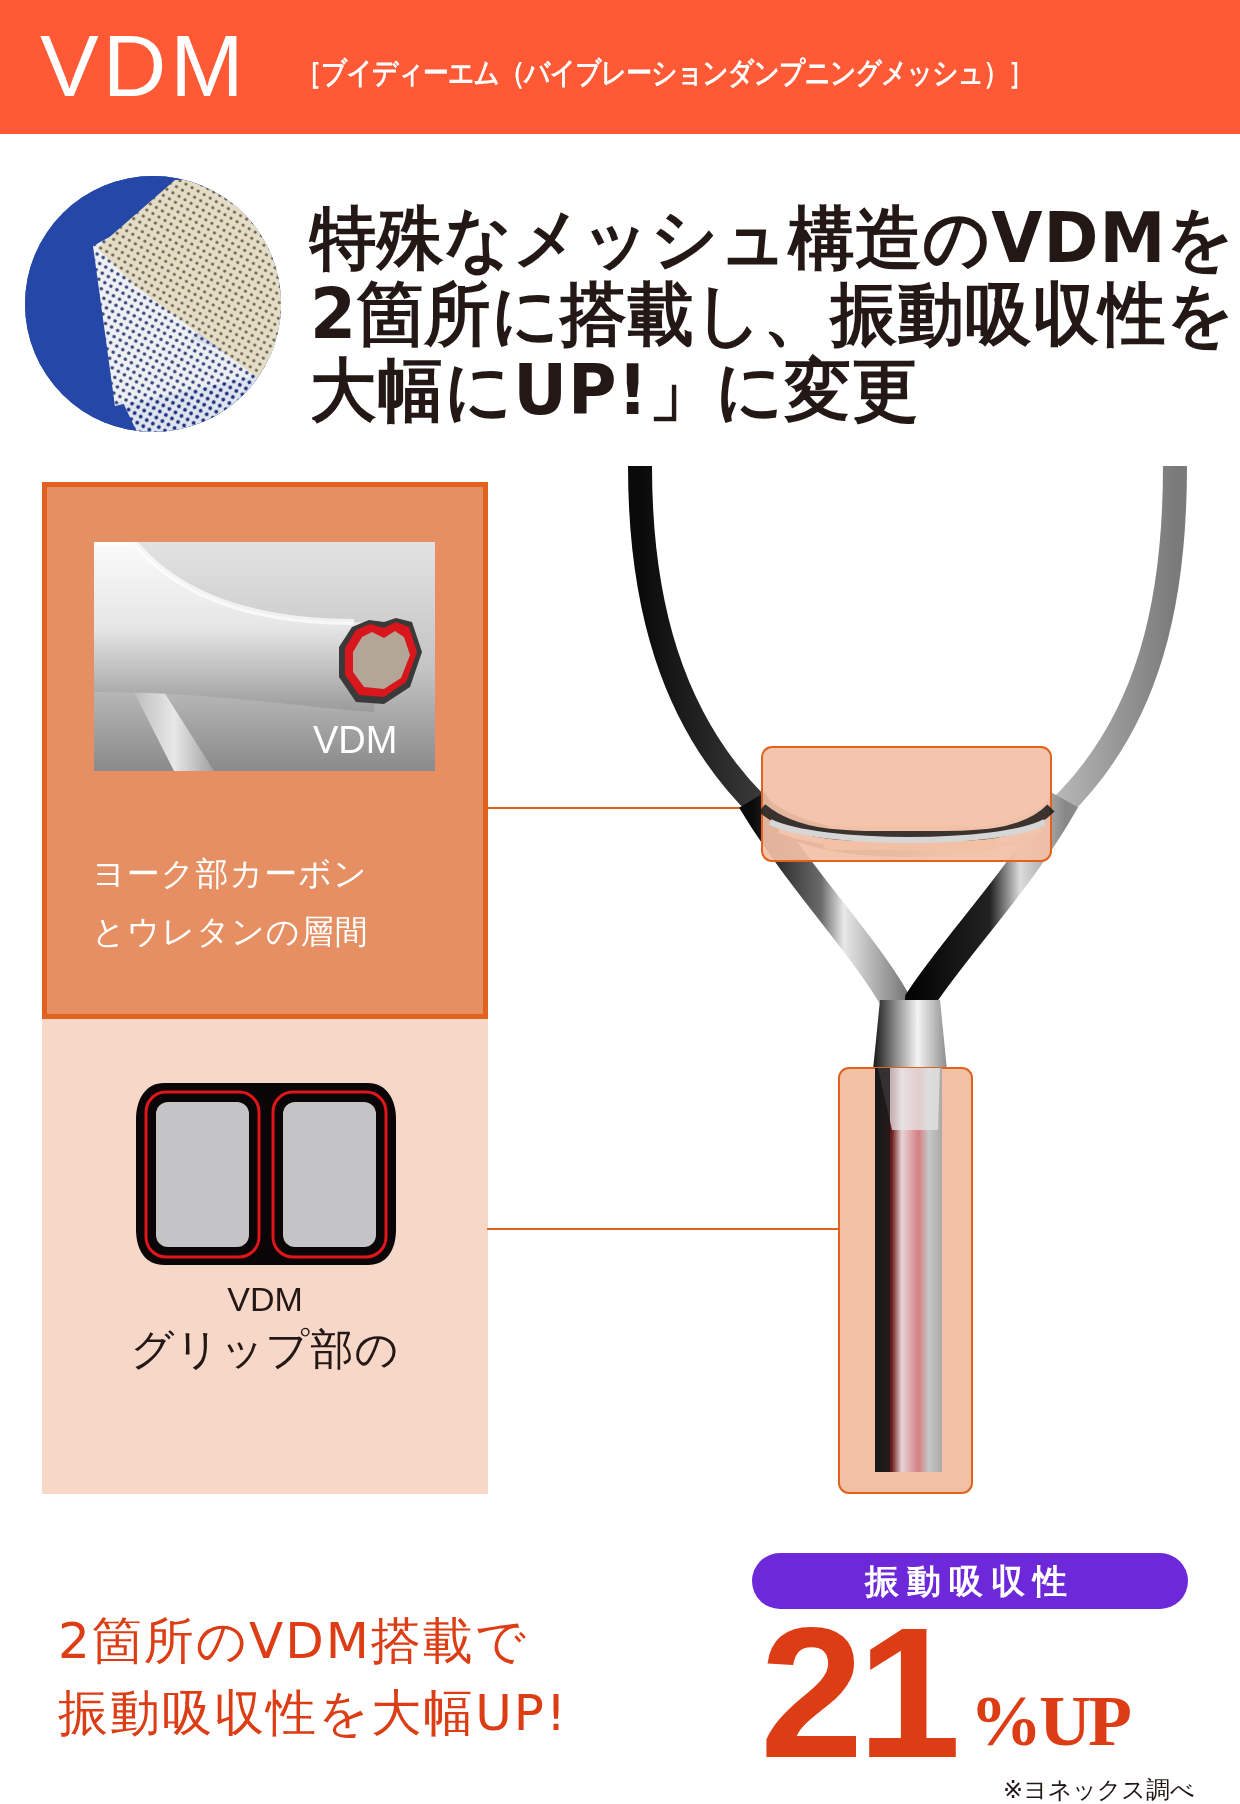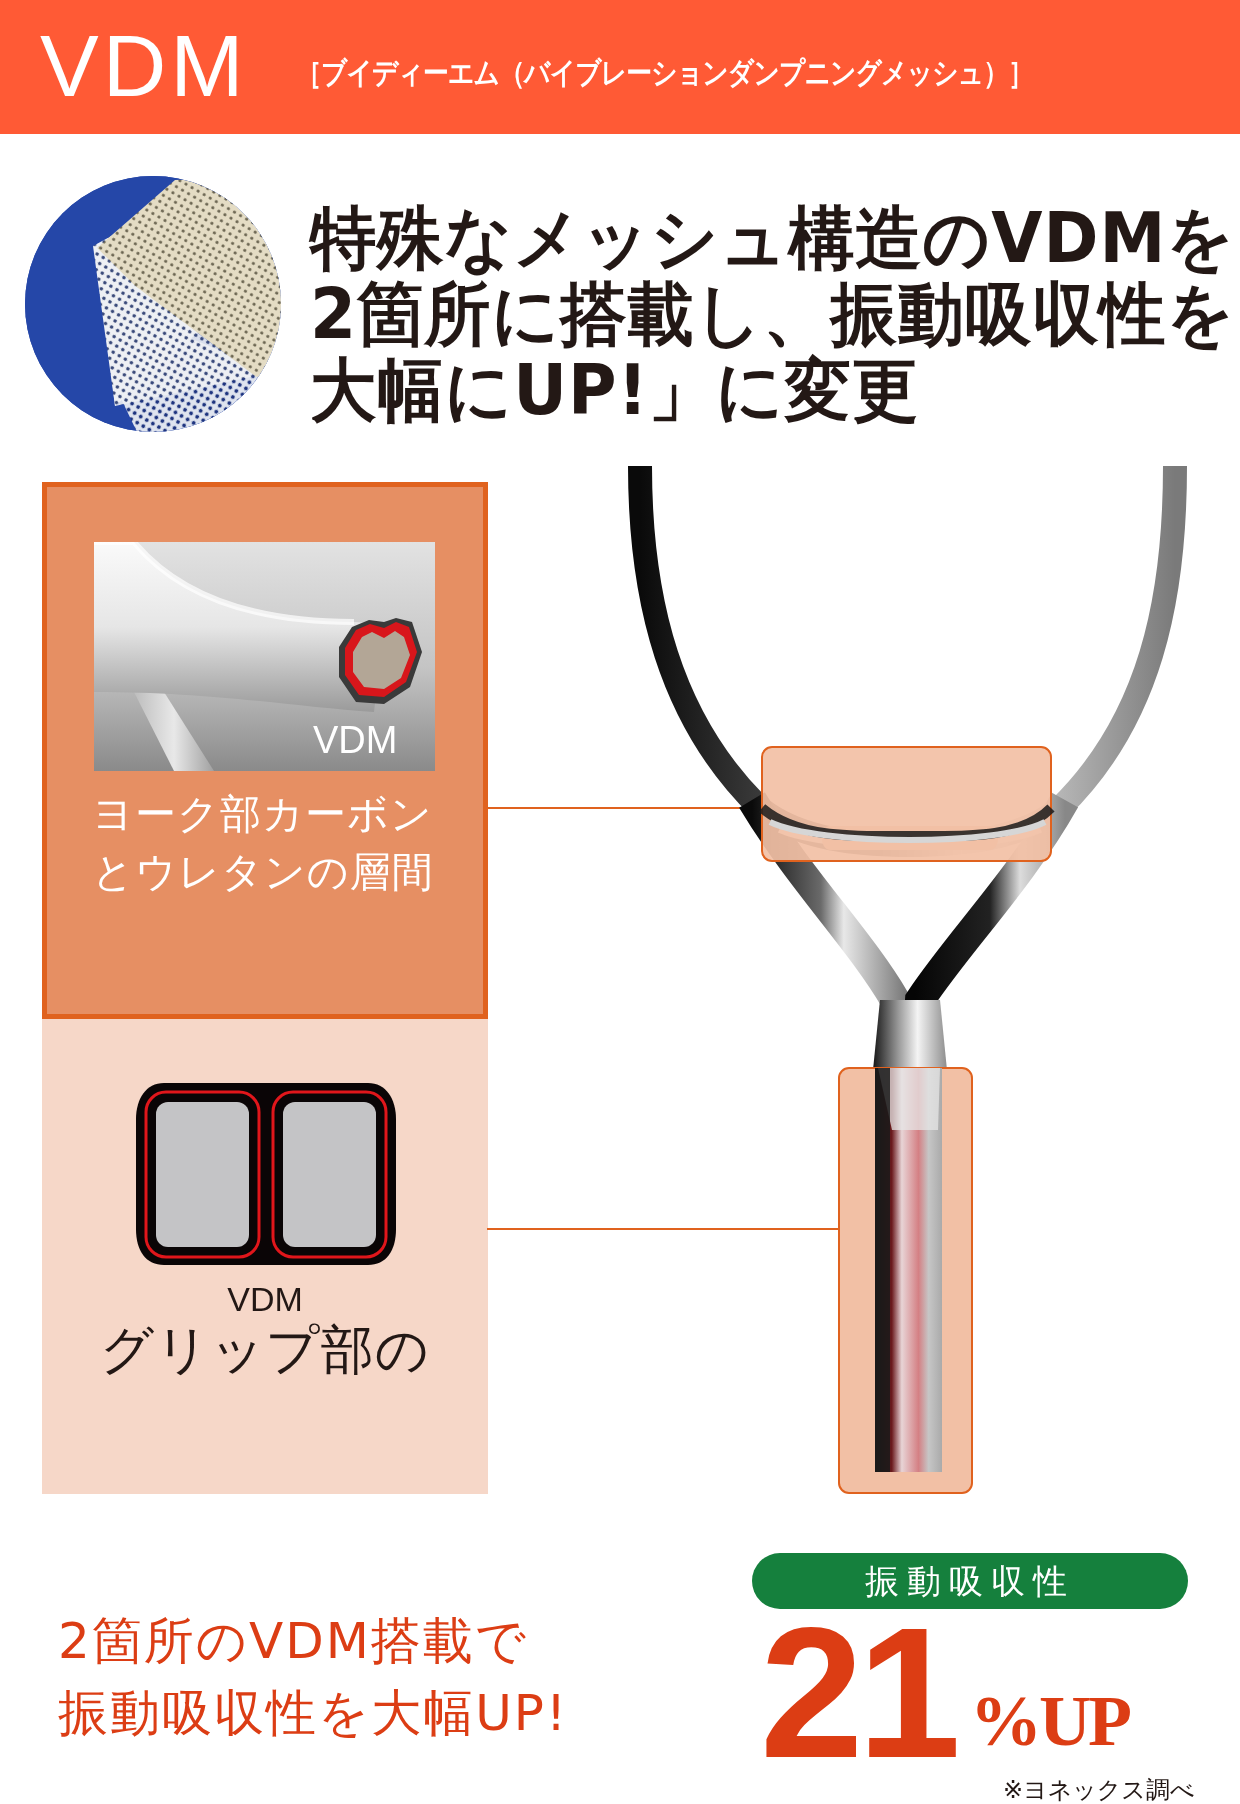--- a/index.html
+++ b/index.html
@@ -17,37 +17,37 @@
     .mesh-circle { left: 25px; top: 176px; width: 256px; height: 256px; border-radius: 50%; overflow: hidden; background: #2547a8; }
 
     
     .headline { left: 310px; top: 200px; font-size: 69px; line-height: 76px; font-weight: bold; color: #231815; white-space: nowrap; letter-spacing: 1px; }
     .headline div { transform: scaleX(0.96); transform-origin: left center; }
 
     
     .yoke-panel { left: 42px; top: 482px; width: 446px; height: 537px; background: #e68f63; border: 5px solid #e0621e; }
     .yoke-img { left: 94px; top: 542px; width: 341px; height: 229px; overflow: hidden; }
     .yoke-vdm { left: 313px; top: 720px; font-family: "Liberation Sans", "DejaVu Sans", sans-serif; font-size: 38px; line-height: 40px; color: #ffffff; }
-    .yoke-text { left: 92px; top: 785px; font-size: 41px; line-height: 58px; color: #ffffff; letter-spacing: 1px; white-space: nowrap; }
+    .yoke-text { left: 92px; top: 845px; font-size: 33px; line-height: 58px; color: #ffffff; letter-spacing: 1px; white-space: nowrap; }
 
     
     .grip-panel { left: 42px; top: 1019px; width: 446px; height: 475px; background: #f6d7c8; }
     .grip-img { left: 134px; top: 1079px; width: 264px; height: 190px; }
     .grip-vdm { left: 42px; width: 446px; top: 1279px; text-align: center; font-family: "Liberation Sans", "DejaVu Sans", sans-serif; font-size: 34px; line-height: 40px; color: #231815; }
-    .grip-text { left: 42px; width: 446px; top: 1322px; text-align: center; font-size: 53px; line-height: 55px; color: #231815; letter-spacing: 1px; white-space: nowrap; }
+    .grip-text { left: 42px; width: 446px; top: 1322px; text-align: center; font-size: 43px; line-height: 55px; color: #231815; letter-spacing: 1px; white-space: nowrap; }
 
     
     .connector { height: 2px; background: #e0621e; }
 
     
     .racket { left: 600px; top: 440px; width: 640px; height: 1070px; }
 
     
     .claim { left: 58px; top: 1605px; font-size: 50px; line-height: 72px; font-weight: normal; color: #dc3d14; white-space: nowrap; letter-spacing: 2px; }
-    .pill { left: 752px; top: 1553px; width: 436px; height: 56px; border-radius: 28px; background: #15803d; color: #ffffff; text-align: center; font-size: 34px; line-height: 56px; font-weight: normal; letter-spacing: 8px; }
+    .pill { left: 752px; top: 1553px; width: 436px; height: 56px; border-radius: 28px; background: #6d28d9; color: #ffffff; text-align: center; font-size: 34px; line-height: 56px; font-weight: bold; letter-spacing: 8px; }
     .big-num { left: 760px; top: 1600px; font-family: "Liberation Sans", "DejaVu Sans", sans-serif; font-weight: bold; font-size: 186px; line-height: 186px; color: #dc3d14; letter-spacing: -6px; }
     .big-unit { left: 970px; top: 1673px; font-family: Liberation Serif, serif; font-weight: bold; font-size: 72px; line-height: 96px; color: #dc3d14; letter-spacing: -3px; }
     .footnote { left: 1003px; top: 1778px; font-size: 24px; line-height: 24px; color: #231815; white-space: nowrap; }
   </style>
 </head>
 <body>
 
 <div class="abs header"></div>
 <div class="abs header-title">VDM</div>
 <div class="abs header-sub">［ブイディーエム（バイブレーションダンプニングメッシュ）］</div>

